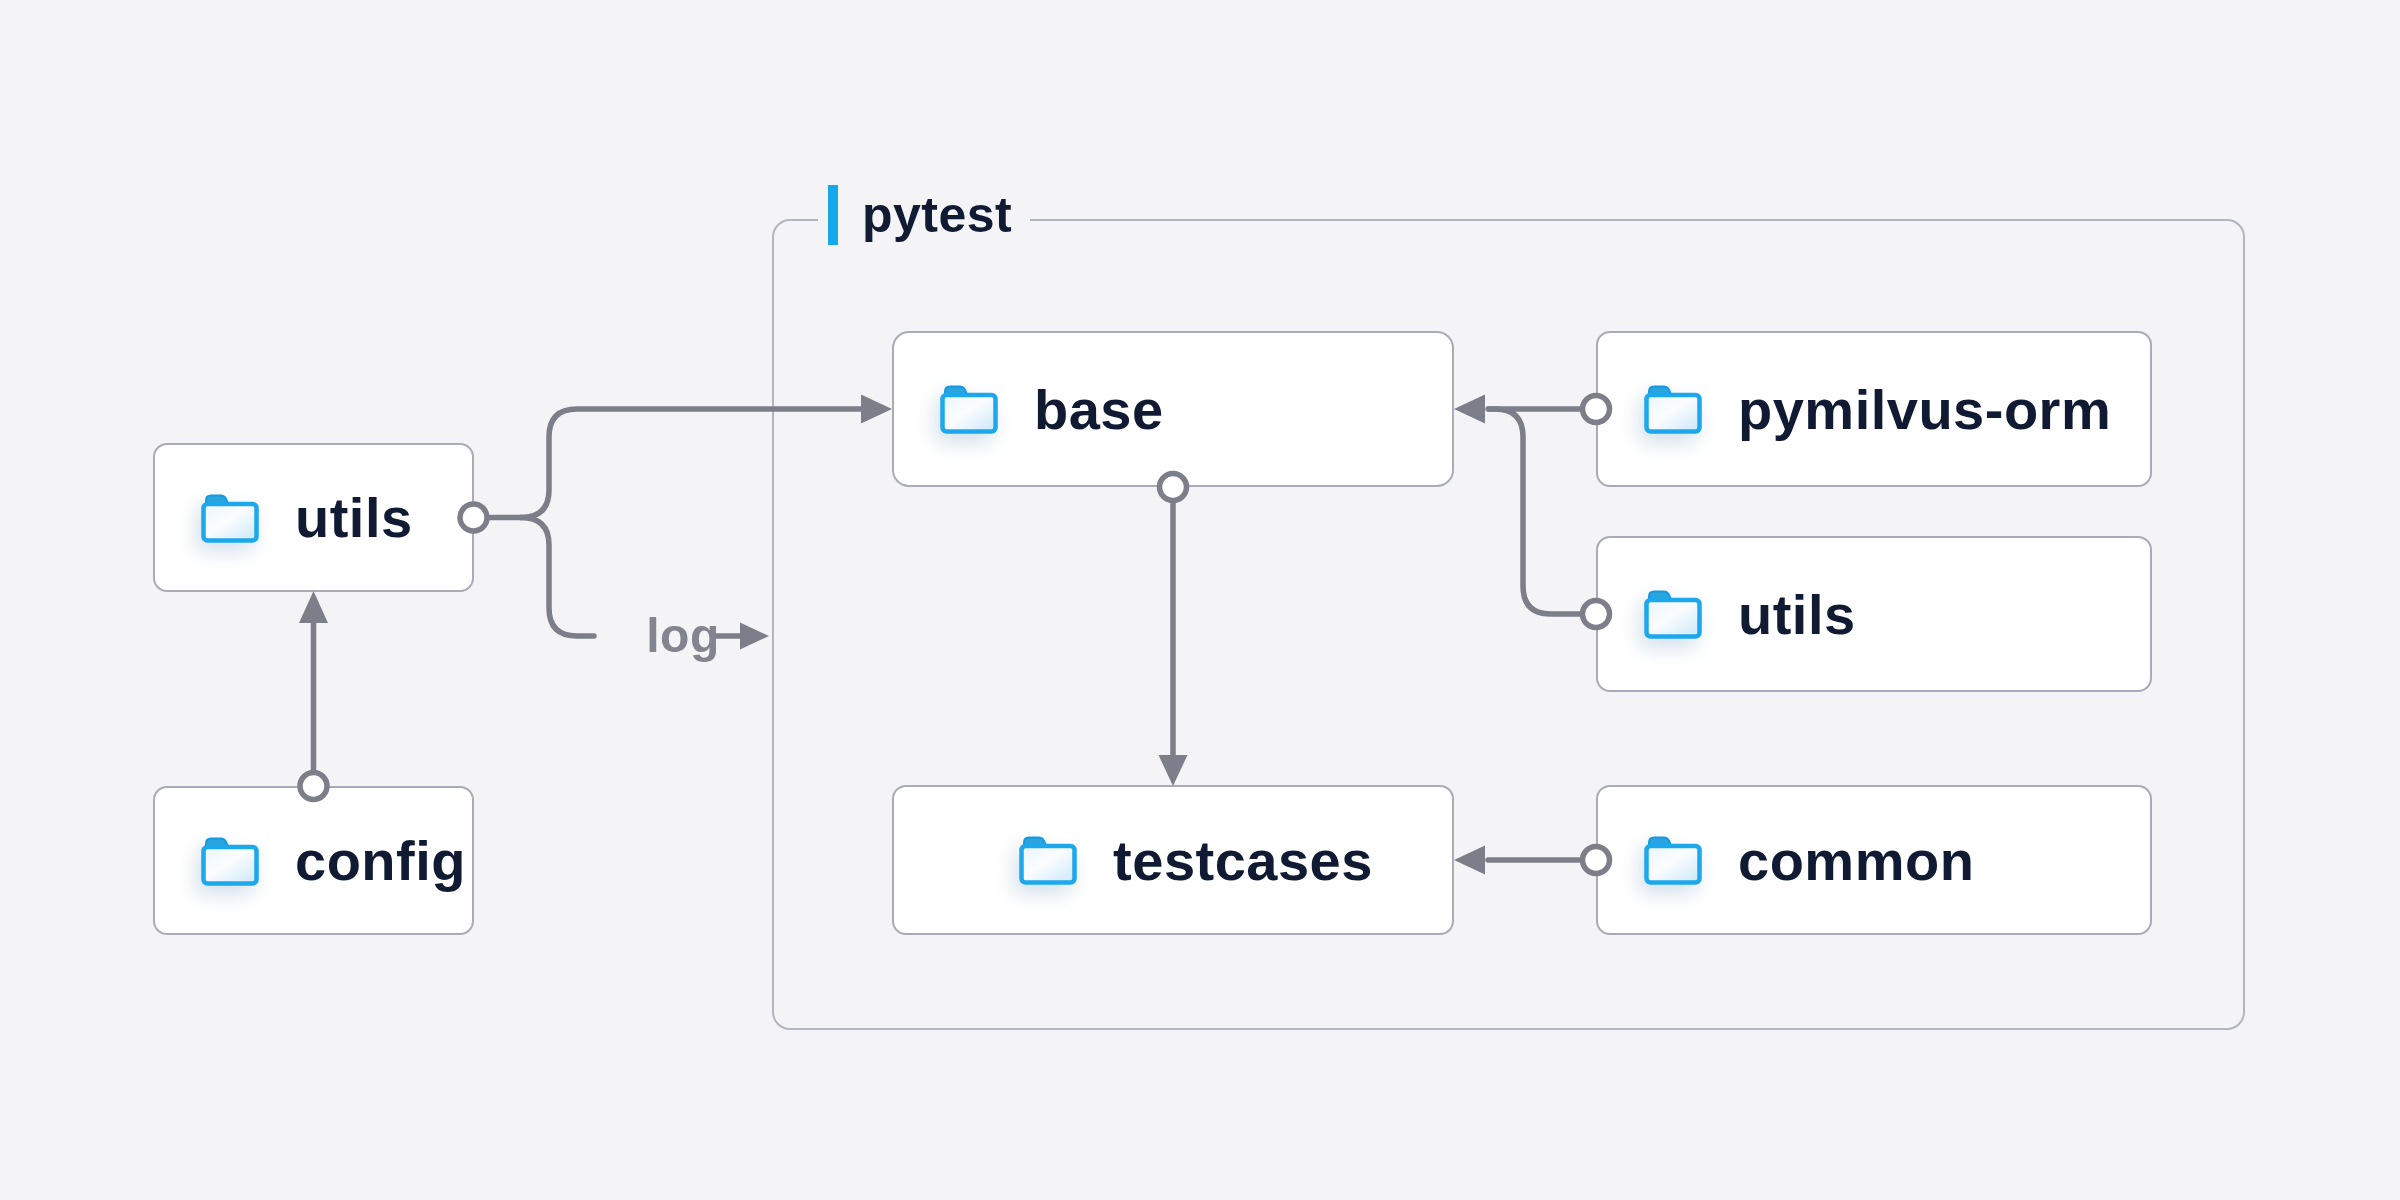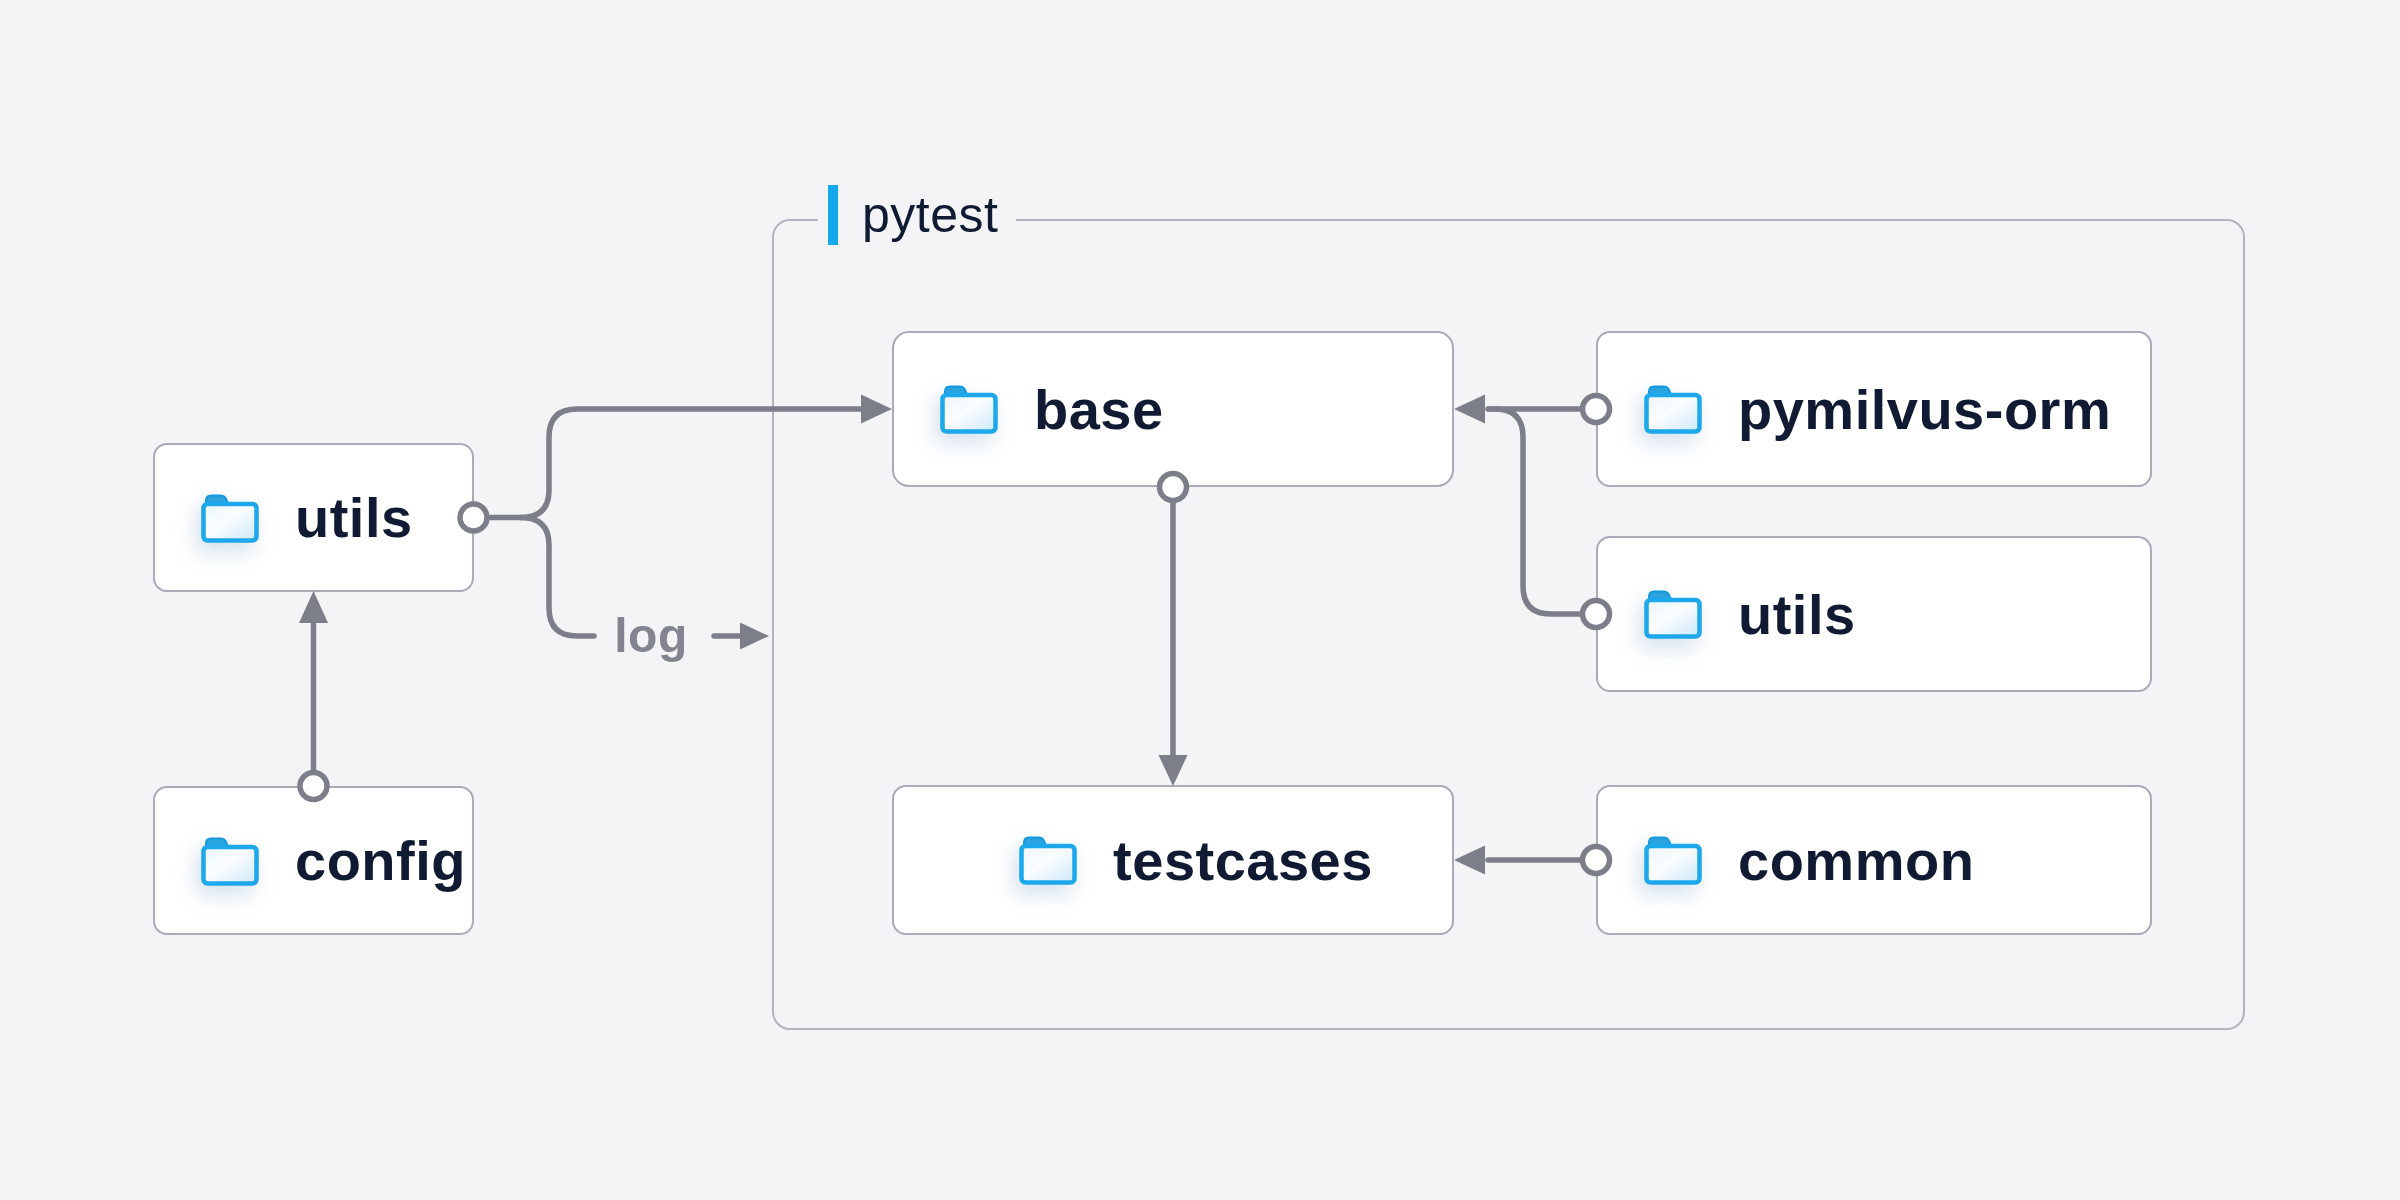--- a/index.html
+++ b/index.html
@@ -37,21 +37,21 @@
     padding: 0 18px 0 10px;
     z-index: 2;
   }
   .accent-bar {
     display: inline-block;
     width: 10px; height: 60px;
     background: var(--accent-blue, #14a9ea);
   }
   .group-label-text {
     font-size: 50px;
-    font-weight: 400;
+    font-weight: 700;
     color: var(--text-dark, #101b33);
     letter-spacing: 0.5px;
     line-height: 60px;
   }
 
   
   .node {
     position: absolute;
     background: #ffffff;
     border: 2px solid var(--box-border, #a9abb6);
@@ -97,21 +97,21 @@
     stroke: var(--line-gray, #7c7e89);
     stroke-width: 5.5;
     stroke-linecap: round;
   }
   .arrow { fill: var(--line-gray, #7c7e89); stroke: none; }
   .port  { fill: #ffffff; stroke: var(--line-gray, #7c7e89); stroke-width: 5.5; }
 
   
   .log-label {
     position: absolute;
-    left: 596px; top: 606px;
+    left: 628px; top: 606px;
     width: 110px; height: 60px;
     line-height: 60px;
     text-align: center;
     font-size: 48px;
     font-weight: 700;
     color: var(--text-gray, #82848f);
     letter-spacing: 0.5px;
     z-index: 5;
   }
 </style>

